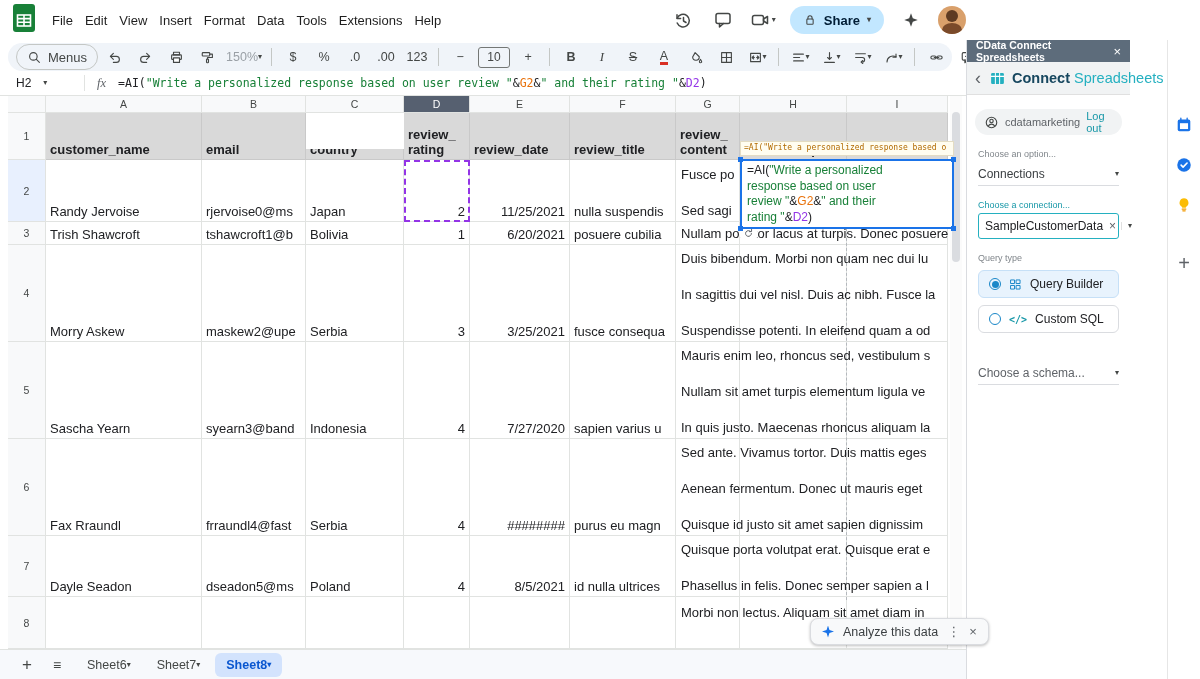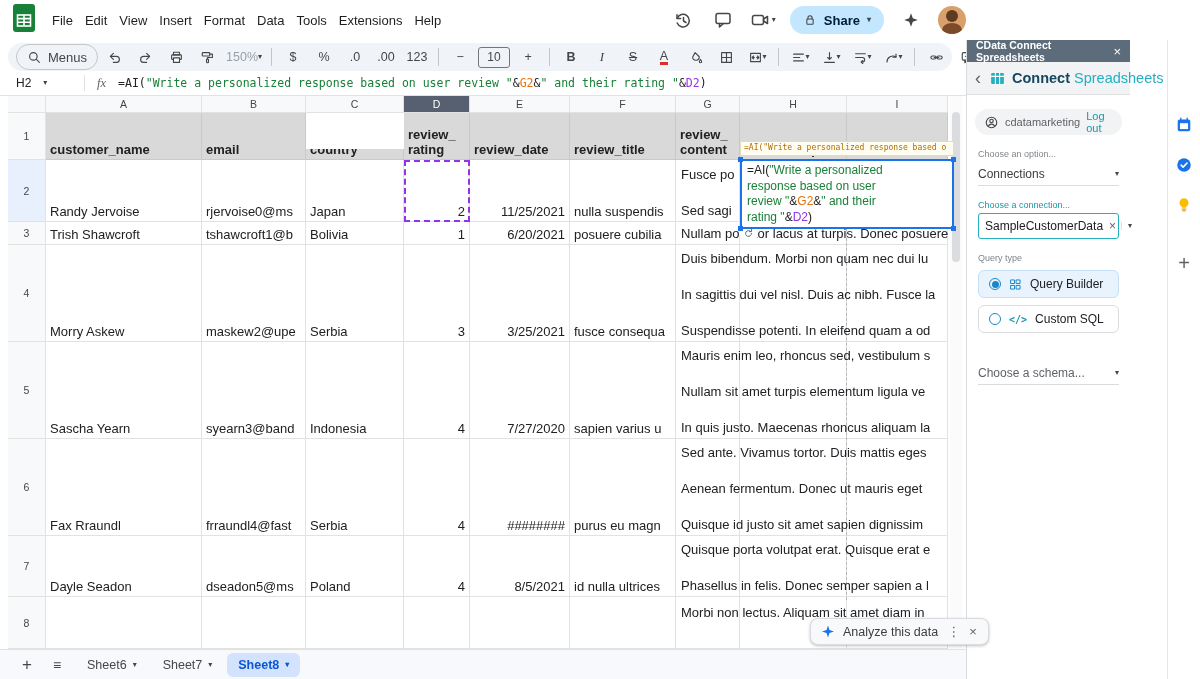--- a/index.html
+++ b/index.html
@@ -80,21 +80,21 @@
   .handle{position:absolute;width:5px;height:5px;background:#1a73e8}
   .h-tl{left:-4px;top:-4px}.h-tr{right:-4px;top:-4px}.h-bl{left:-4px;bottom:-4px}.h-br{right:-4px;bottom:-4px}
 
   .vscroll{position:absolute;left:950px;top:96px;width:12px;height:553px;background:#fbfbfb}
   .vthumb{position:absolute;left:2px;top:16px;width:8px;height:150px;background:#dadce0;border-radius:4px}
 
   
   .sheetbar{position:absolute;left:0;top:649px;width:966px;height:30px;background:#f7f9fc;border-top:1px solid #e1e3e1;
             box-sizing:border-box;display:flex;align-items:center;padding-left:14px;gap:4px}
   .sb-btn{width:26px;height:26px;display:flex;align-items:center;justify-content:center;font-size:17px;color:#444746}
-  .stab{display:flex;align-items:center;gap:6px;padding:0 11px;height:24px;margin:0 2px;border-radius:6px;font-size:12.5px;color:#444746}
+  .stab{display:flex;align-items:center;padding:0 11px;height:24px;margin:0 2px;border-radius:6px;font-size:12.5px;color:#444746}
   .stab.active{background:#d3e3fd;color:#0b57d0;font-weight:700}
   .stab.active .dar{color:#0b57d0}
 
   
   .analyze{position:absolute;left:810px;top:618px;height:27px;background:#f8f9fa;border:1px solid #dadce0;border-radius:8px;
            box-shadow:0 1px 3px rgba(0,0,0,.25);display:flex;align-items:center;gap:9px;padding:0 11px;z-index:6;
            font-size:12.5px;color:#3c4043;box-sizing:border-box}
   .spark{width:12px;height:12px;background:#1a73e8;clip-path:polygon(50% 0,62% 38%,100% 50%,62% 62%,50% 100%,38% 62%,0 50%,38% 38%);flex:none}
   .pill-x,.pill-kebab{color:#5f6368;font-size:13px}
 

